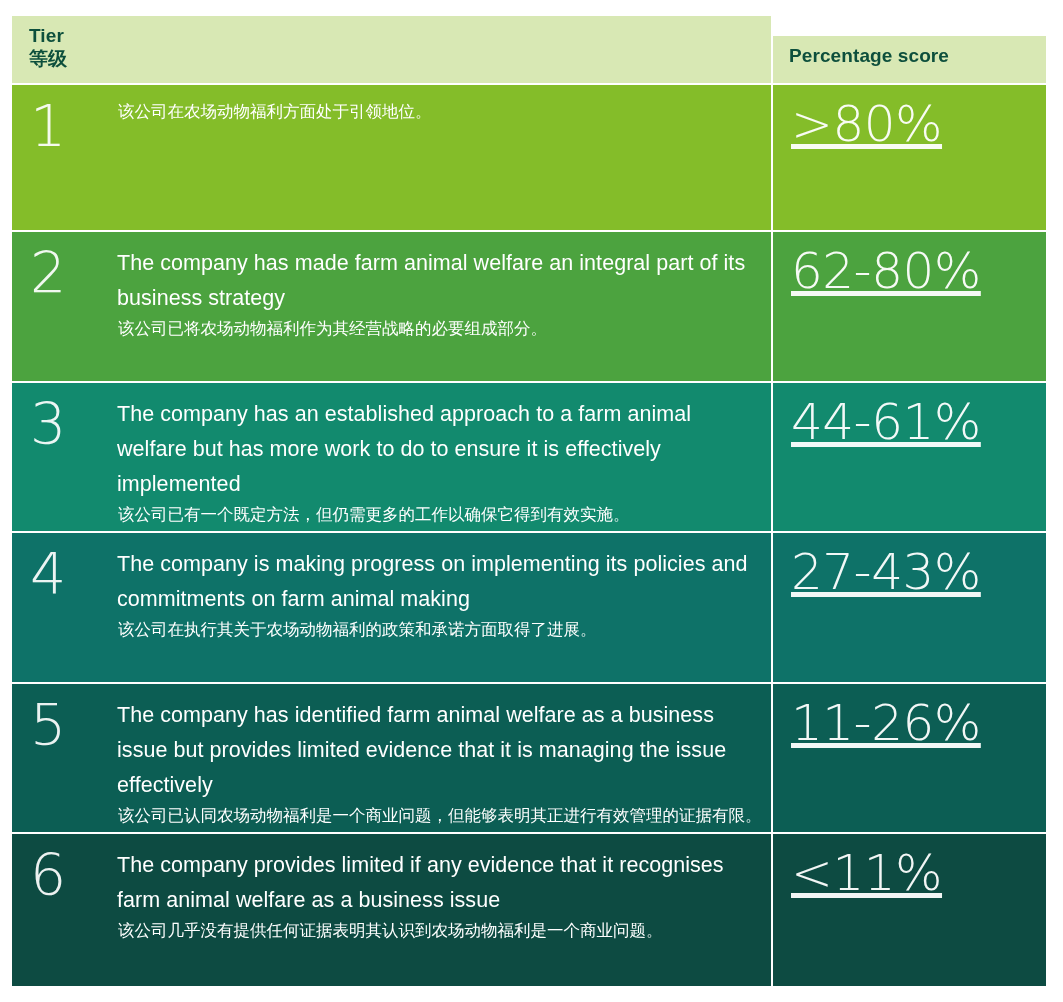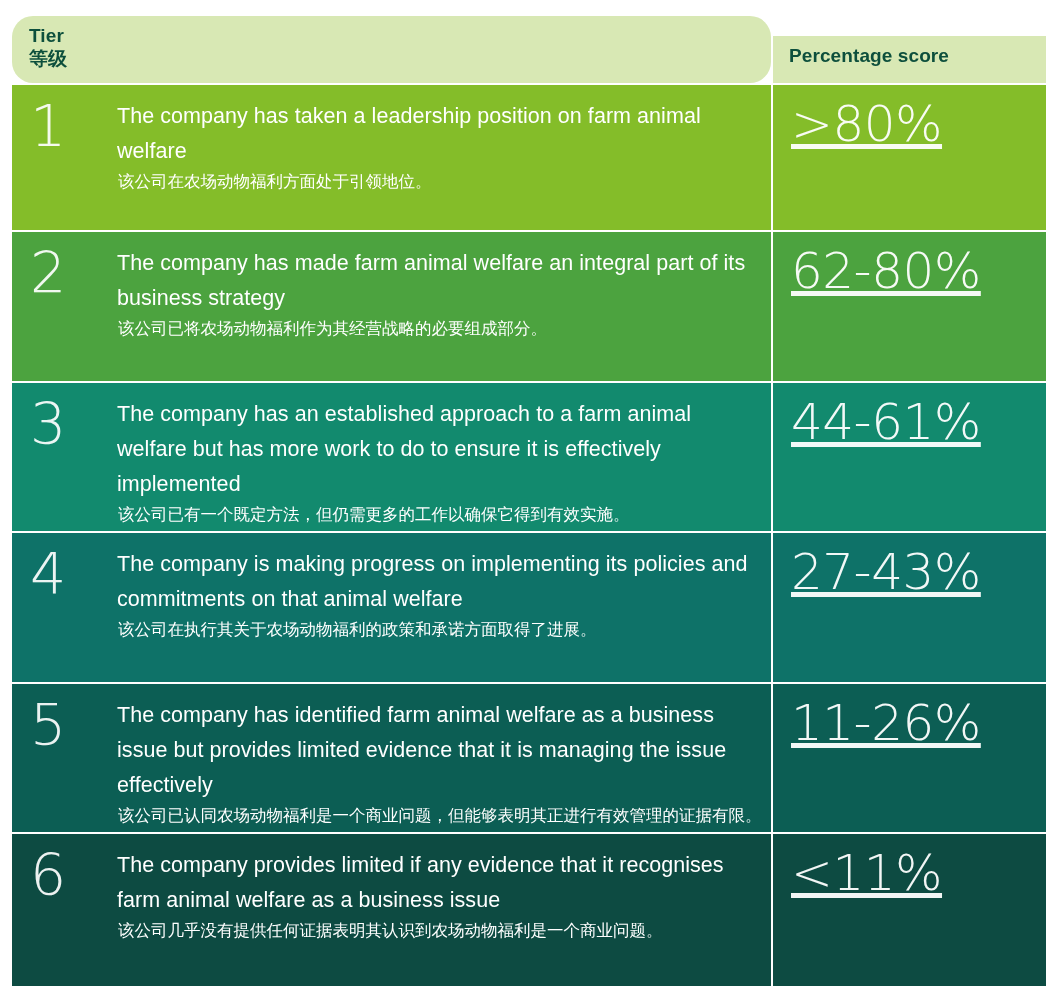--- a/index.html
+++ b/index.html
@@ -137,35 +137,34 @@
   .r6 { height: 154px; }
 </style>
 </head>
 <body>
 
 <div id="root">
 
   <div class="tier-table">
 
     <div class="row header-row">
-      <div class="header-tier-cell" style="background: rgb(216, 232, 180); border-radius: 21px;">
+      <div class="header-tier-cell" style="background: rgb(216, 232, 180);">
         <div class="hdr-en">Tier</div>
         <div class="hdr-zh">等级</div>
       </div>
       <div class="header-score-cell" style="background: rgb(216, 232, 180);">
         <div class="hdr-en">Percentage score</div>
       </div>
     </div>
 
     <div class="row body-row r1" style="background: rgb(132, 189, 41);">
       <div class="num-cell">
         <div class="num-glyph">1</div>
       </div>
       <div class="desc-cell">
-        <div class="desc-en">The company has taken a leadership position on farm animal welfare</div>
         <div class="desc-zh">该公司在农场动物福利方面处于引领地位。</div>
       </div>
       <div class="score-cell">
         <div class="score-text">&gt;80%</div>
       </div>
     </div>
 
     <div class="row body-row r2" style="background: rgb(76, 163, 63);">
       <div class="num-cell">
         <div class="num-glyph">2</div>
@@ -190,21 +189,21 @@
       <div class="score-cell">
         <div class="score-text">44-61%</div>
       </div>
     </div>
 
     <div class="row body-row r4" style="background: rgb(14, 114, 104);">
       <div class="num-cell">
         <div class="num-glyph">4</div>
       </div>
       <div class="desc-cell">
-        <div class="desc-en">The company is making progress on implementing its policies and commitments on that animal welfare</div>
+        <div class="desc-en">The company is making progress on implementing its policies and commitments on farm animal making</div>
         <div class="desc-zh">该公司在执行其关于农场动物福利的政策和承诺方面取得了进展。</div>
       </div>
       <div class="score-cell">
         <div class="score-text">27-43%</div>
       </div>
     </div>
 
     <div class="row body-row r5" style="background: rgb(12, 94, 84);">
       <div class="num-cell">
         <div class="num-glyph">5</div>

